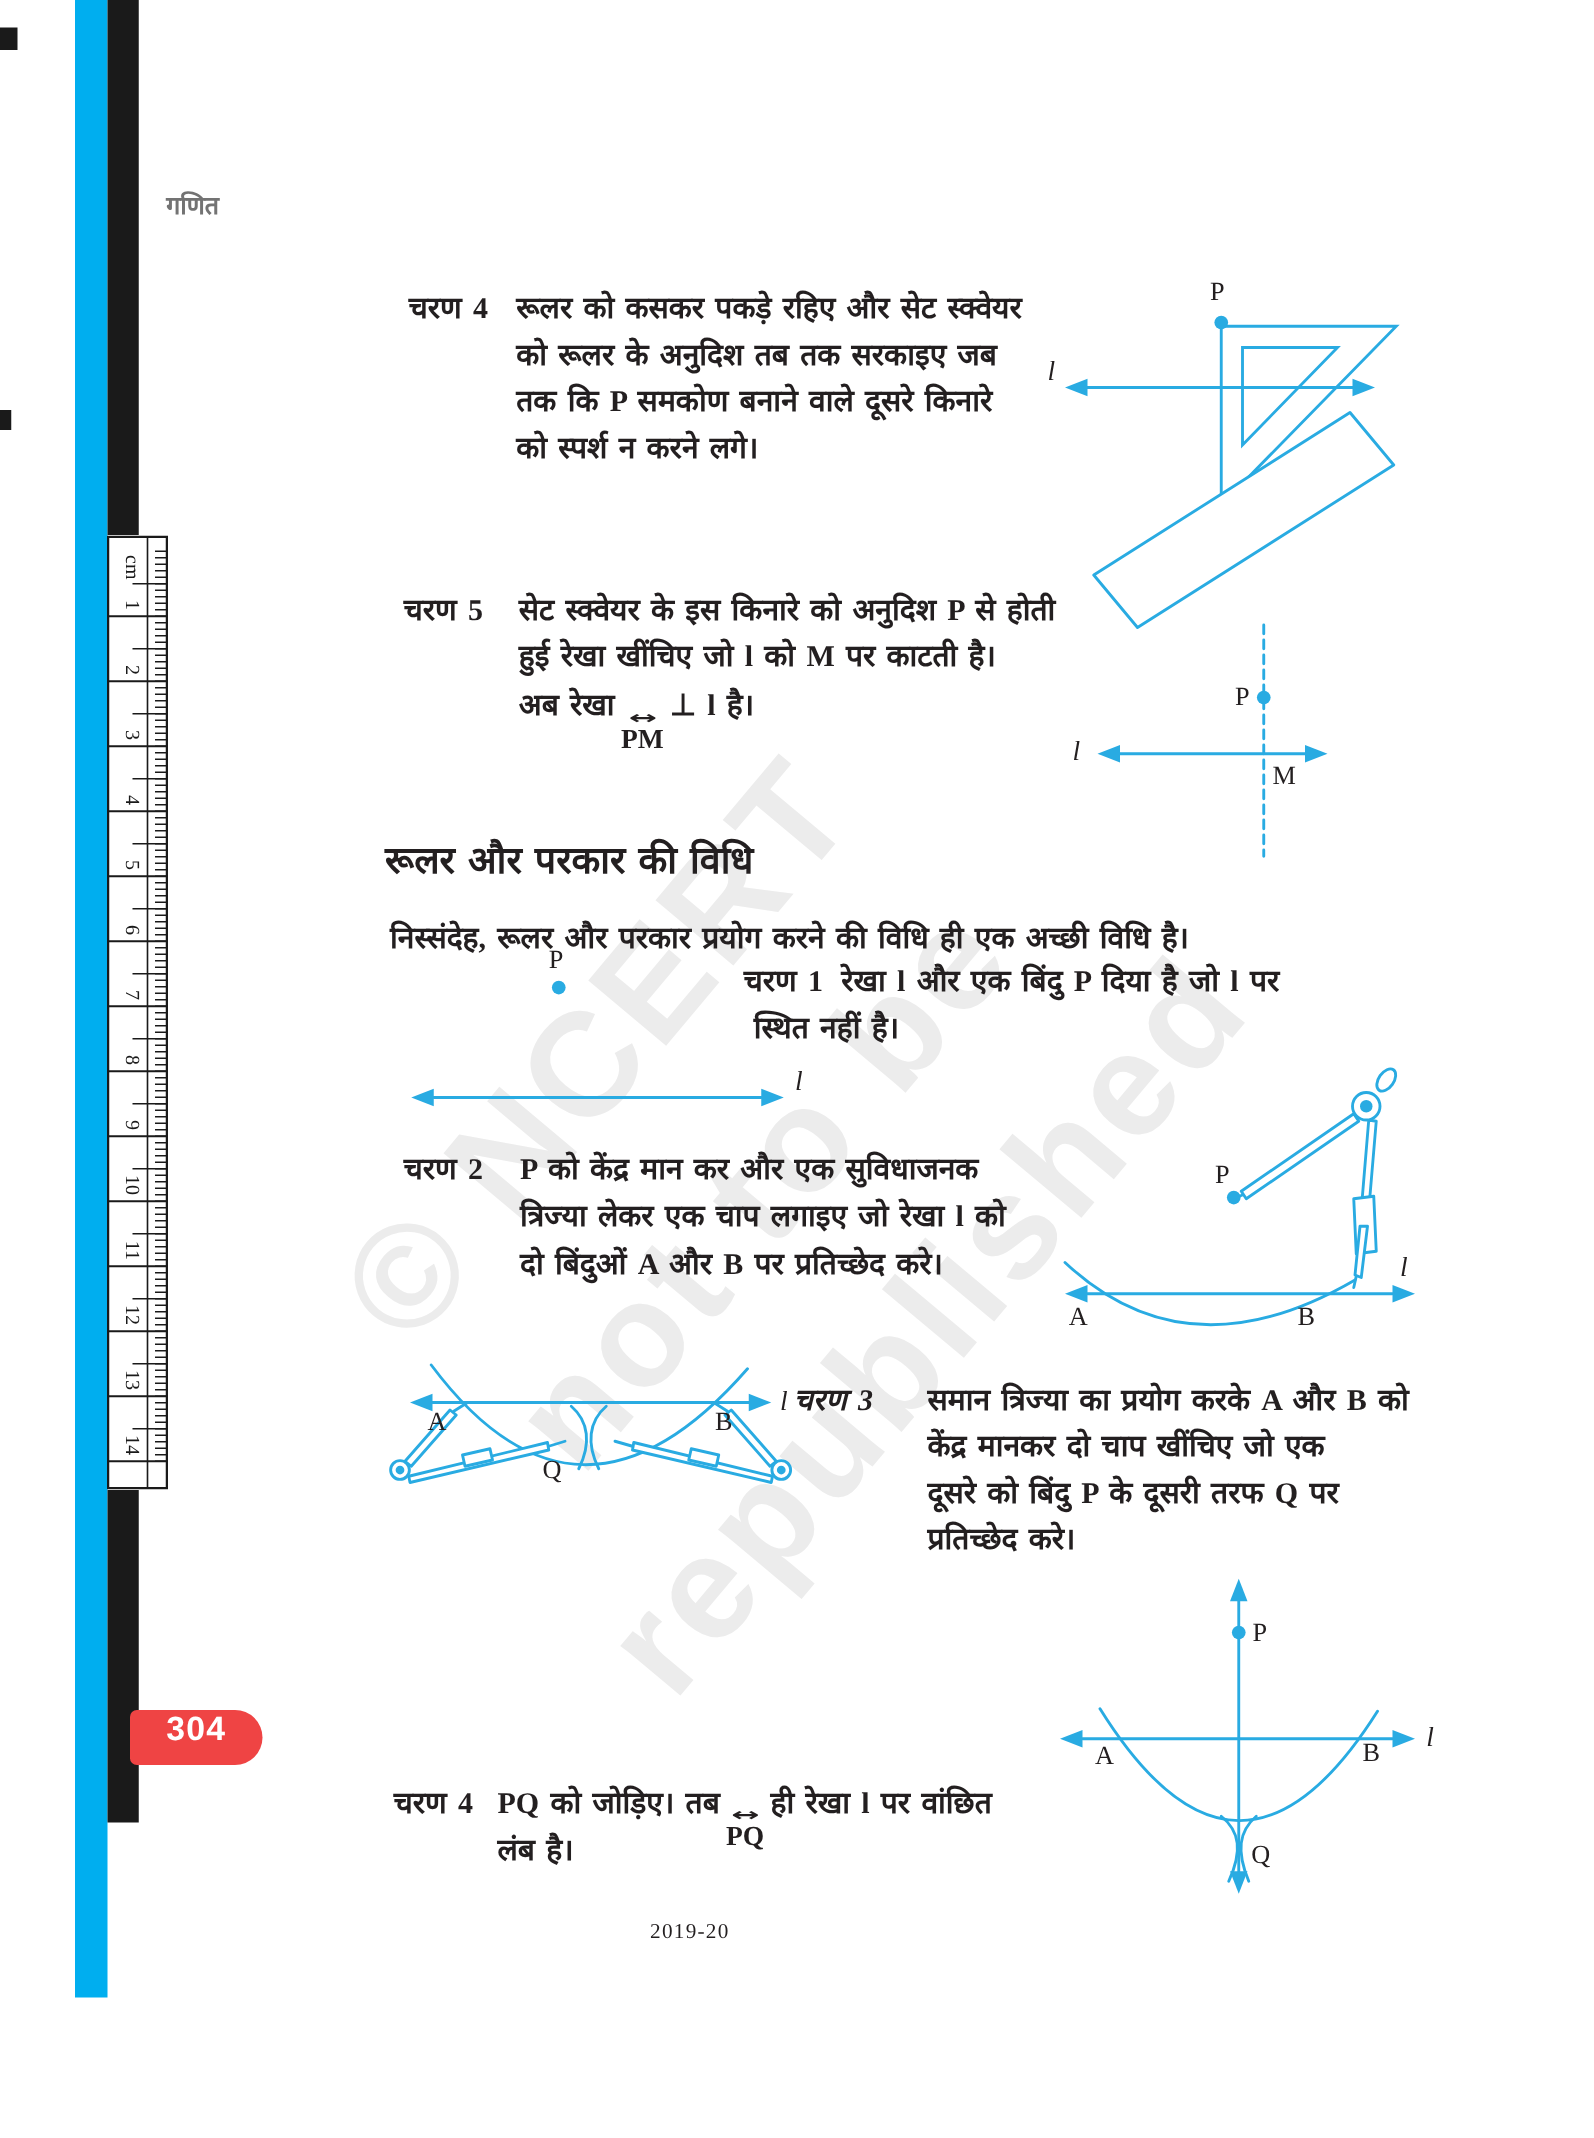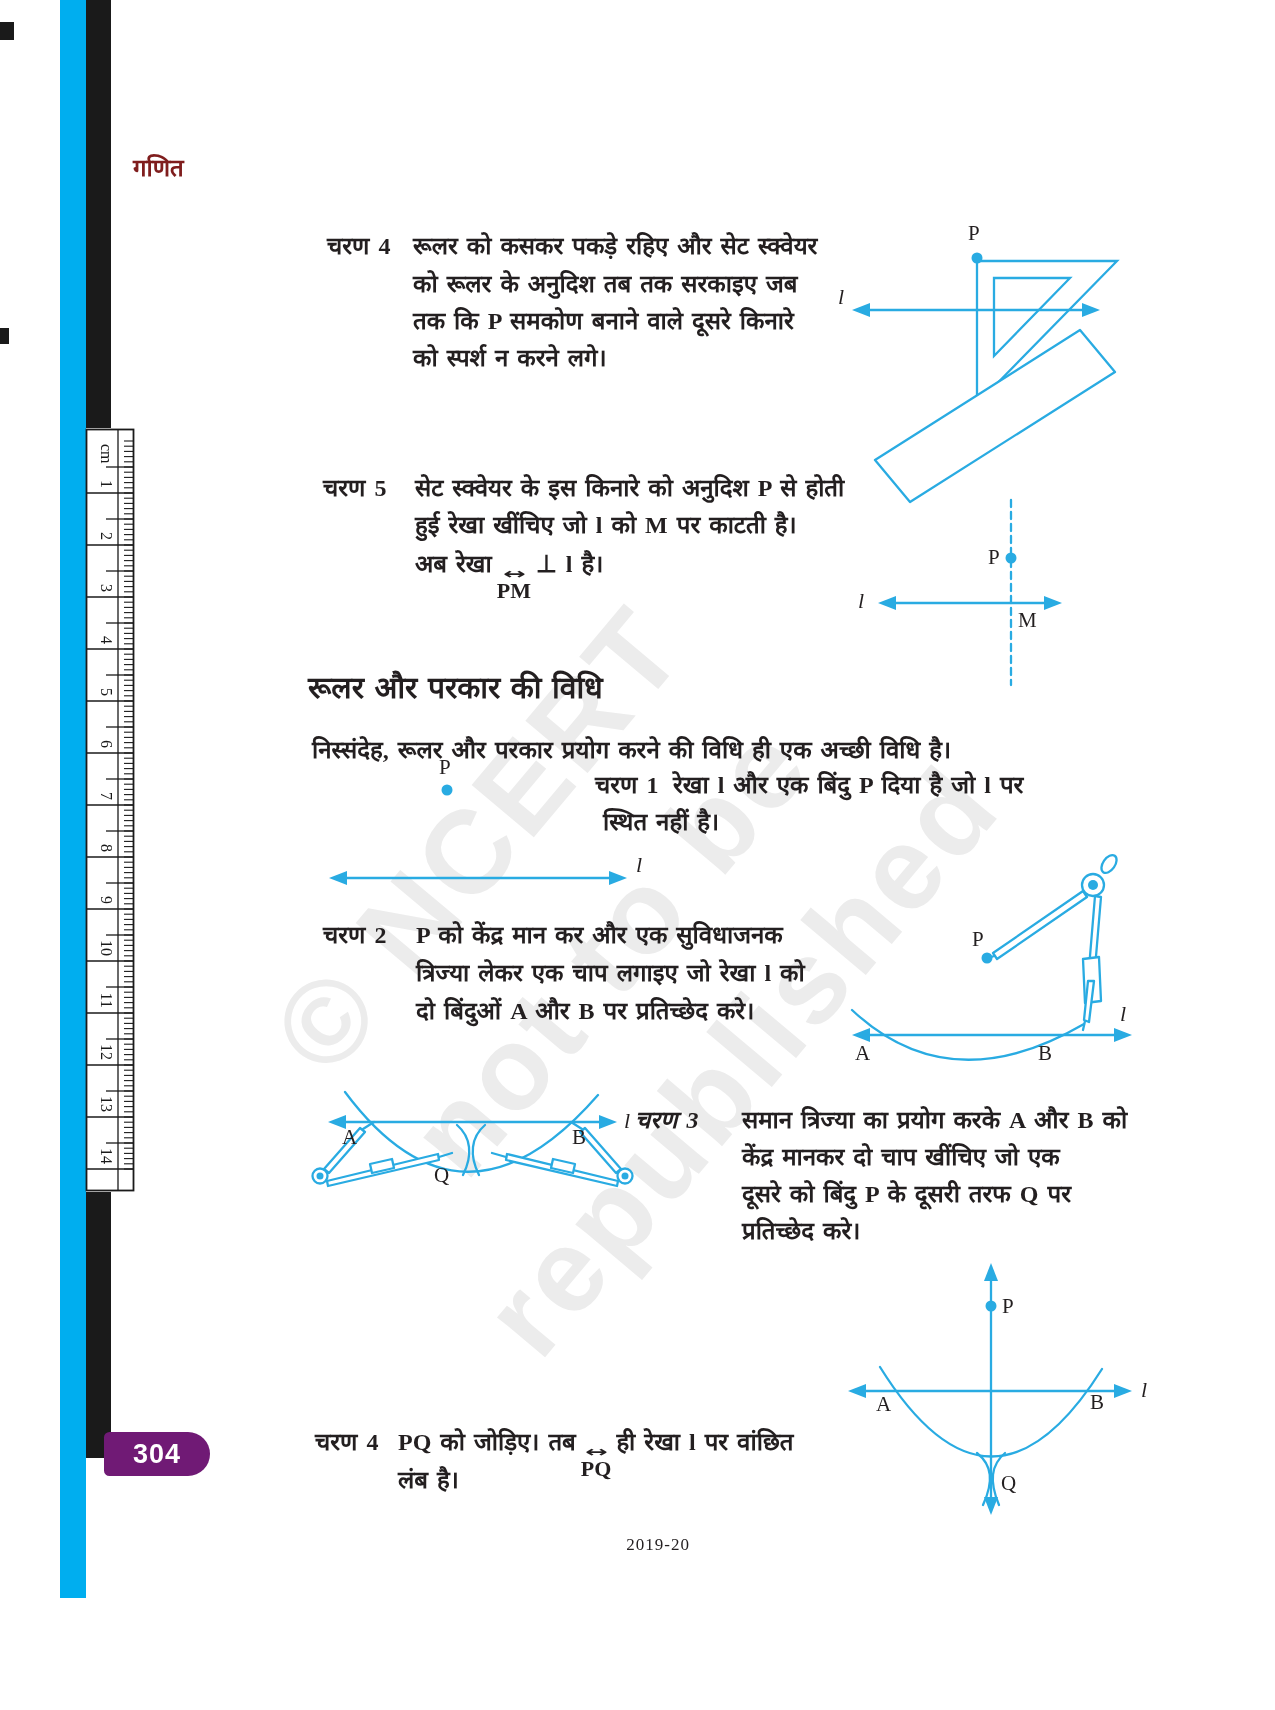--- a/index.html
+++ b/index.html
@@ -2,50 +2,50 @@
 <html><head>
 <meta charset="utf-8">
 <style>
   html,body{margin:0;padding:0;}
   body{width:1275px;height:1710px;position:relative;background:#ffffff;overflow:hidden;
        font-family:"Liberation Serif",serif;color:#231f20;}
   .abs{position:absolute;}
   .dev{font-family:"Liberation Serif",serif;font-size:24px;color:#231f20;white-space:nowrap;word-spacing:3px;font-weight:bold;}
   .bold{font-weight:bold;text-align:right;}
   .heading{font-size:30px;font-weight:bold;}
-  .blue-head{color:#7f1d1d;font-size:24px;font-weight:bold;text-align:right;}
+  .blue-head{color:#737373;font-size:20px;font-weight:bold;text-align:right;}
   
   #watermark{left:60px;top:470px;width:1100px;height:960px;display:flex;flex-direction:column;
      justify-content:center;align-items:center;transform:rotate(-50deg);z-index:0;pointer-events:none;}
   #watermark div{font-family:"Liberation Sans",sans-serif;font-weight:bold;font-size:118px;
      color:#ececec;letter-spacing:5px;line-height:1.45;white-space:nowrap;}
   
   #strip{left:60px;top:0;width:26px;height:1598px;background:#00aeef;z-index:2;}
   #bar-top{left:86px;top:0;width:25px;height:428px;background:#1a1a1a;z-index:2;}
   #bar-bottom{left:86px;top:1192px;width:25px;height:266px;background:#1a1a1a;z-index:2;}
   .regmark{background:#1a1a1a;z-index:2;}
-  #badge{left:104px;top:1432px;width:106px;height:44px;background:#701a75;z-index:3;
-     border-radius:6px 24px 24px 6px;display:flex;align-items:center;justify-content:center;}
+  #badge{left:104px;top:1368px;width:106px;height:44px;background:#ef4444;z-index:3;
+     border-radius:6px 24px 24px 6px;display:flex;justify-content:center;}
   #badge span{color:#fff;font-family:"Liberation Sans",sans-serif;font-weight:bold;font-size:27px;letter-spacing:1px;}
   #ruler{left:85px;top:428px;z-index:3;}
   .rnum{font-family:"Liberation Serif",serif;font-size:16px;fill:#1a1a1a;}
   
   svg.diagram{position:absolute;z-index:3;overflow:visible;}
   .cy{fill:none;stroke:#29abe2;stroke-width:2.3;stroke-linecap:round;}
   .cyw{fill:#ffffff;stroke:#29abe2;stroke-width:2.3;stroke-linejoin:round;}
   .cyf{fill:#29abe2;stroke:none;}
   .dash{stroke-dasharray:7 5;}
   .dlab{font-family:"Liberation Serif",serif;font-size:21px;fill:#231f20;}
   .ital{font-style:italic;font-size:22px;}
   .txt{z-index:4;}
   
   .vec{display:inline-flex;flex-direction:column;align-items:center;line-height:.9;vertical-align:-7px;margin:0 5px;}
   .vec .arr{font-size:15px;line-height:9px;height:10px;transform:scaleX(1.8);font-family:"DejaVu Sans",sans-serif;}
   .vec .nm{font-size:22px;line-height:1;}
-  #footer{left:520px;top:1535px;width:170px;text-align:right;font-size:17px;letter-spacing:1px;z-index:4;}
+  #footer{left:520px;top:1535px;width:170px;text-align:left;font-size:17px;letter-spacing:1px;z-index:4;}
 </style>
 </head>
 <body>
 
 <div id="watermark" class="abs">
   <div>© NCERT</div>
   <div>not to be</div>
   <div>republished</div>
 </div>
 

